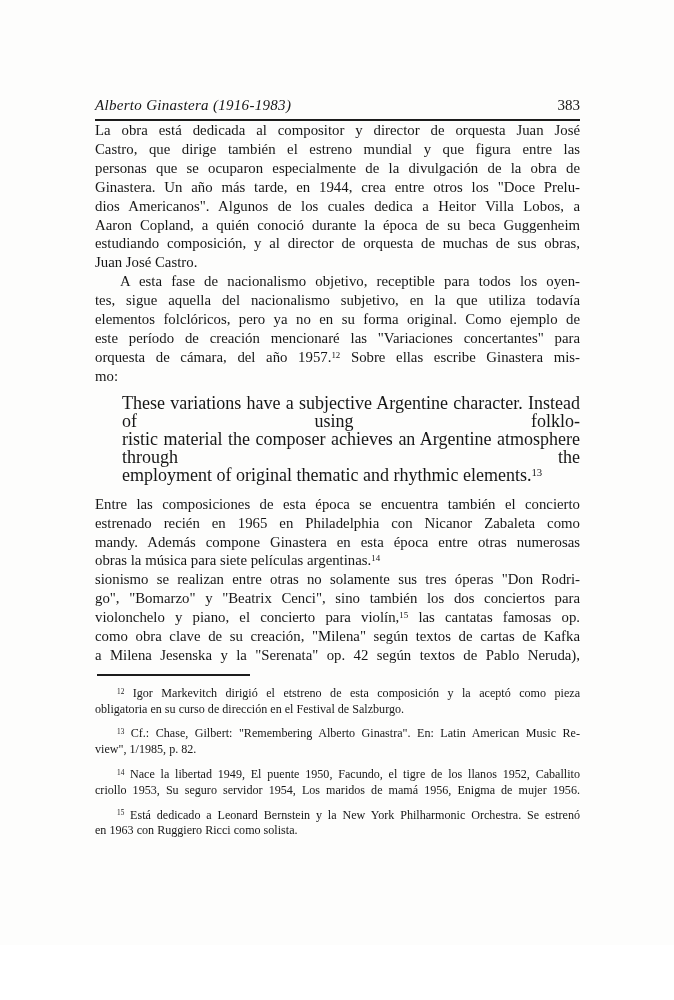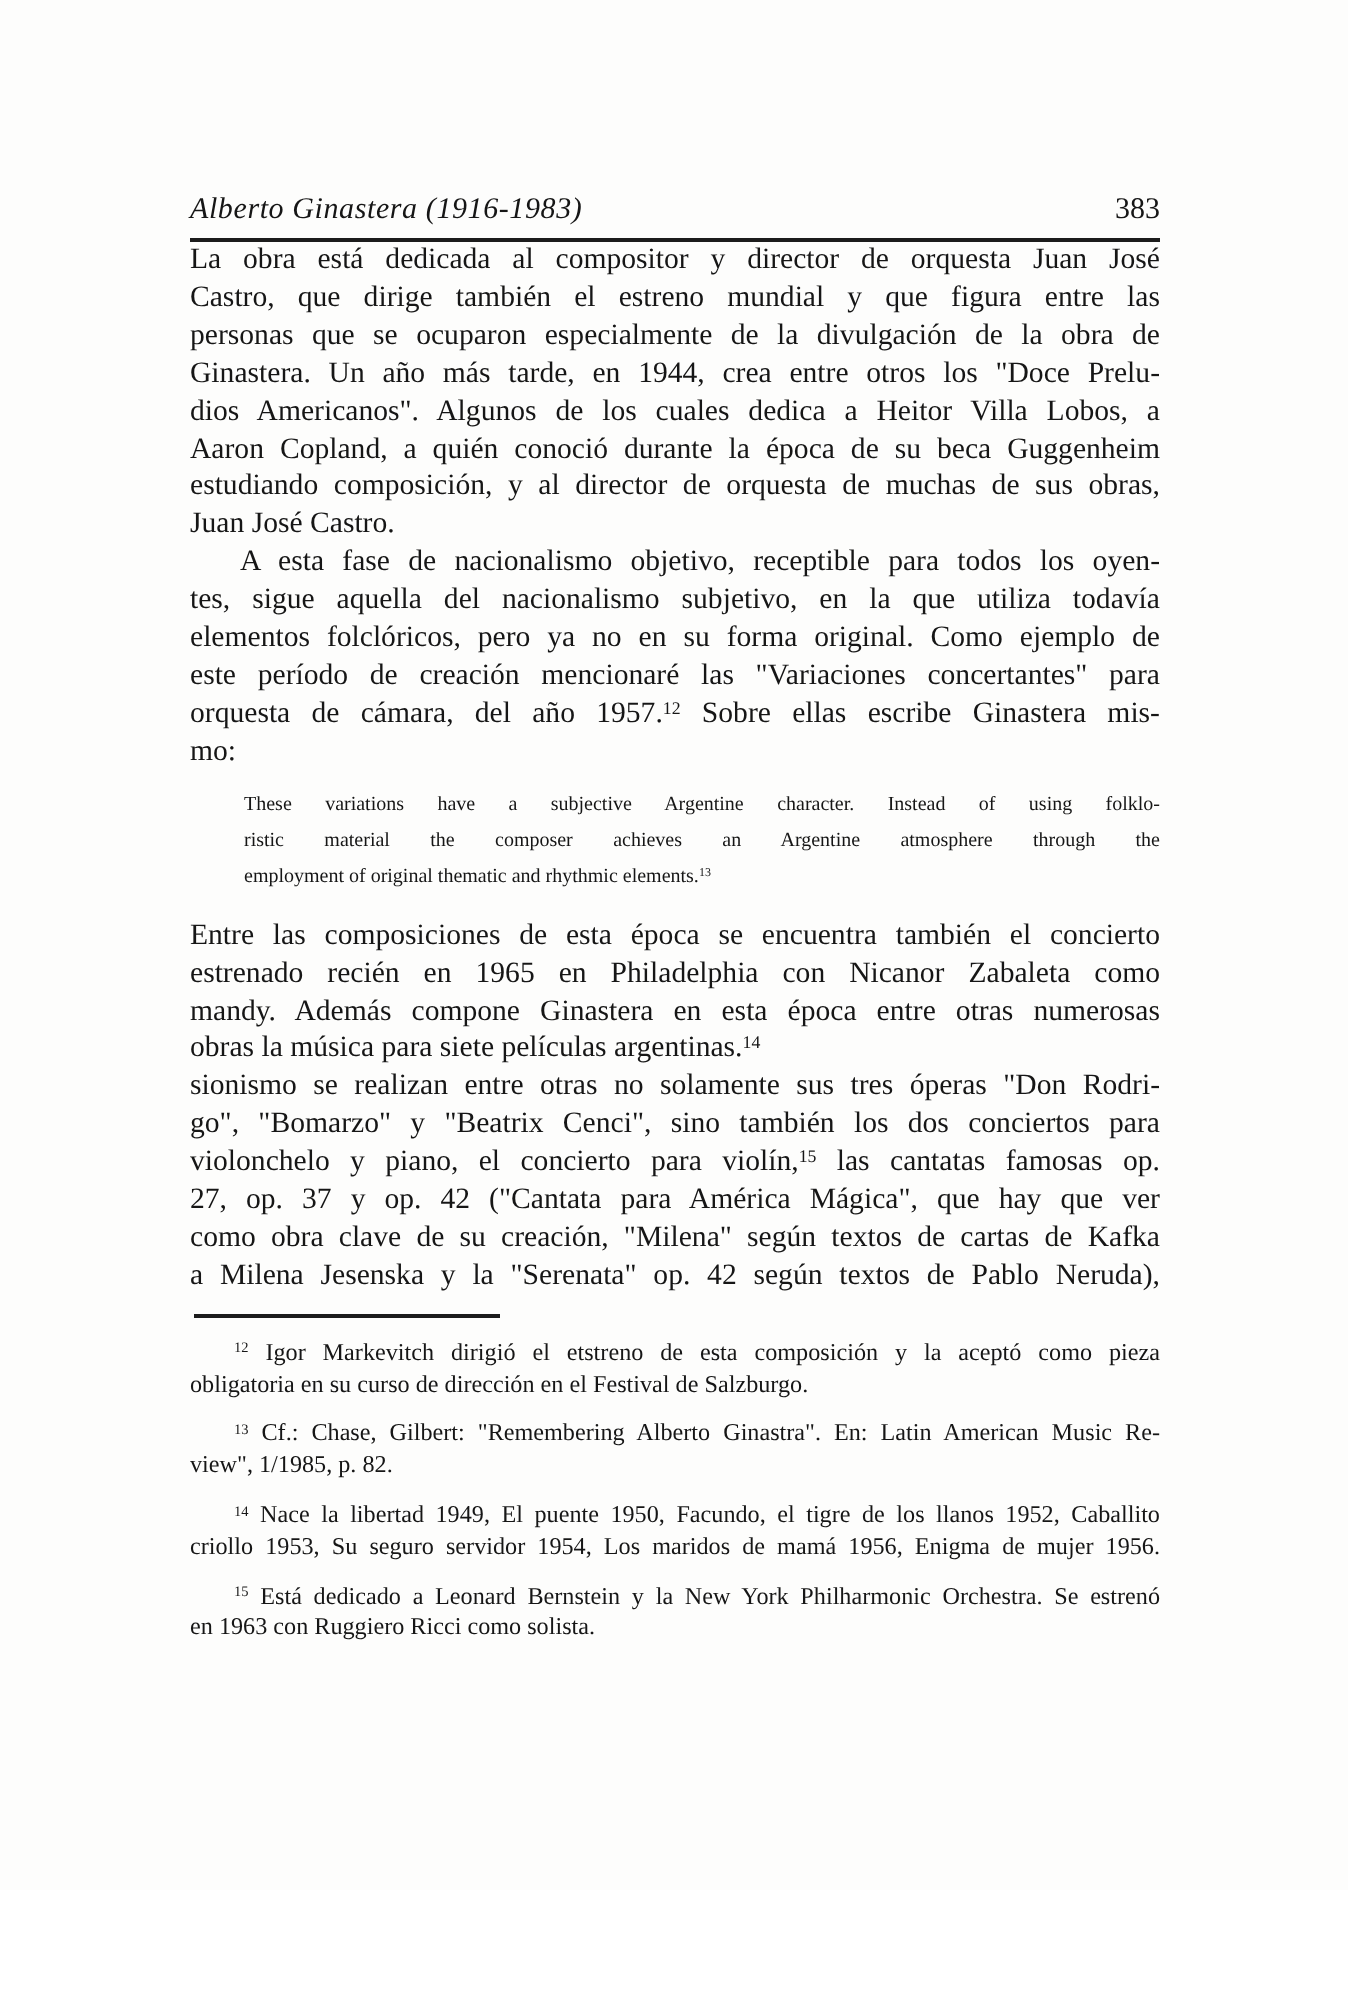--- a/index.html
+++ b/index.html
@@ -25,21 +25,21 @@
     border-bottom: 2px solid #1c1c1c;
     padding-bottom: 5px;
     font-size: 15px;
   }
   .ptitle { font-style: italic; letter-spacing: 0.3px; }
   .pnum { font-style: normal; }
   .bodytext { }
   .para { font-size: 14.8px; line-height: 18.9px; }
   .quote {
     margin: 8px 0 11px 27px;
-    font-size: 10px;
+    font-size: 18px;
     line-height: 18px;
   }
   .line { text-align: justify; text-align-last: justify; }
   .line.end { text-align-last: left; }
   .para .line.indent { text-indent: 25px; }
   .fnsep {
     width: 153px;
     border-top: 2px solid #1c1c1c;
     margin: 9px 0 10px 2px;
   }
@@ -93,21 +93,20 @@
         <div class="para">
           <div class="line"><span>Entre las composiciones de esta época se encuentra también el concierto</span></div>
           <div class="line"><span>estrenado recién en 1965 en Philadelphia con Nicanor Zabaleta como</span></div>
           <div class="line"><span>mandy. Además compone Ginastera en esta época entre otras numerosas</span></div>
           <div class="line end"><span>obras la música para siete películas argentinas.</span><span class="sup">14</span></div>
         </div>
         <div class="para">
           <div class="line"><span class="it">sionismo</span><span> se realizan entre otras no solamente sus tres óperas "Don Rodri-</span></div>
           <div class="line"><span>go", "Bomarzo" y "Beatrix Cenci", sino también los dos conciertos para</span></div>
           <div class="line"><span>violonchelo y piano, el concierto para violín,</span><span class="sup">15</span><span> las cantatas famosas op.</span></div>
-          <div class="line"><span>27, op. 37 y op. 42 ("Cantata para América Mágica", que hay que ver</span></div>
           <div class="line"><span>como obra clave de su creación, "Milena" según textos de cartas de Kafka</span></div>
           <div class="line"><span>a Milena Jesenska y la "Serenata" op. 42 según textos de Pablo Neruda),</span></div>
         </div>
       </div>
     <div class="fnsep"></div>
     <div class="footnotes" id="footnotes">
         <div class="footnote">
           <div class="line indent"><span class="sup">12</span><span> Igor Markevitch dirigió el etstreno de esta composición y la aceptó como pieza</span></div>
           <div class="line end"><span>obligatoria en su curso de dirección en el Festival de Salzburgo.</span></div>
         </div>

